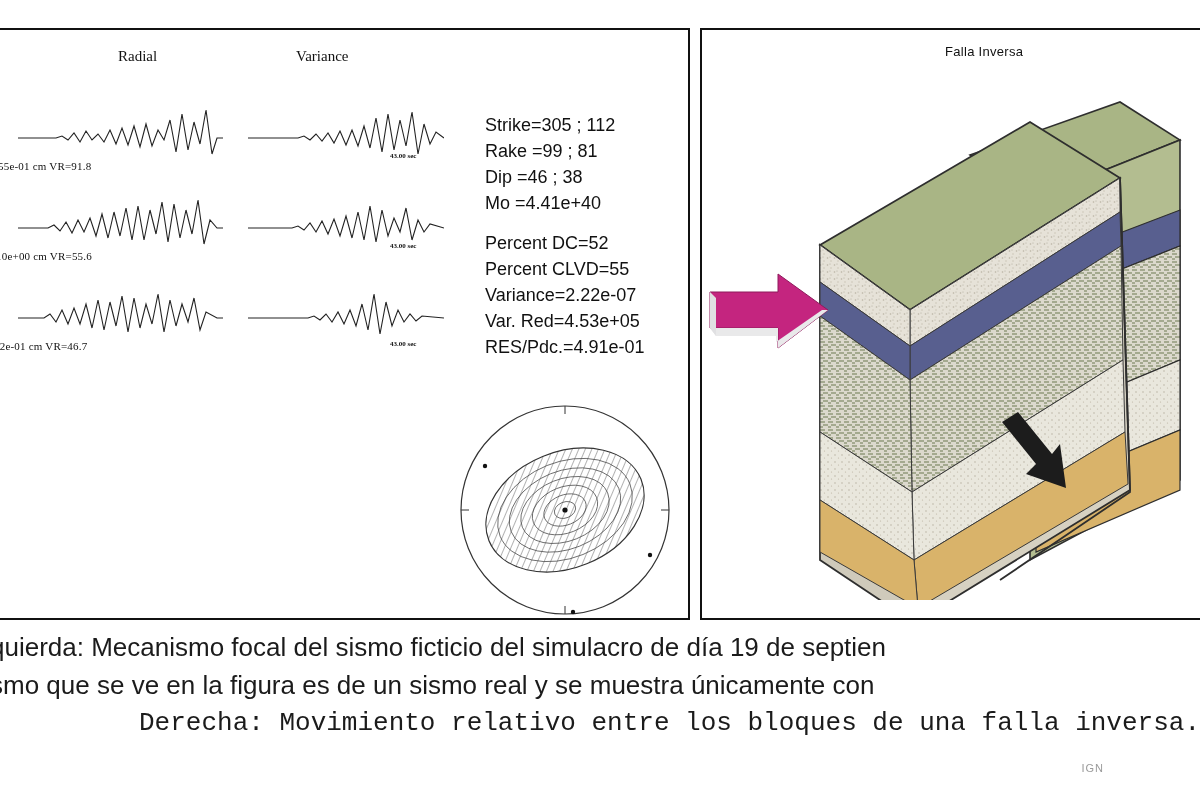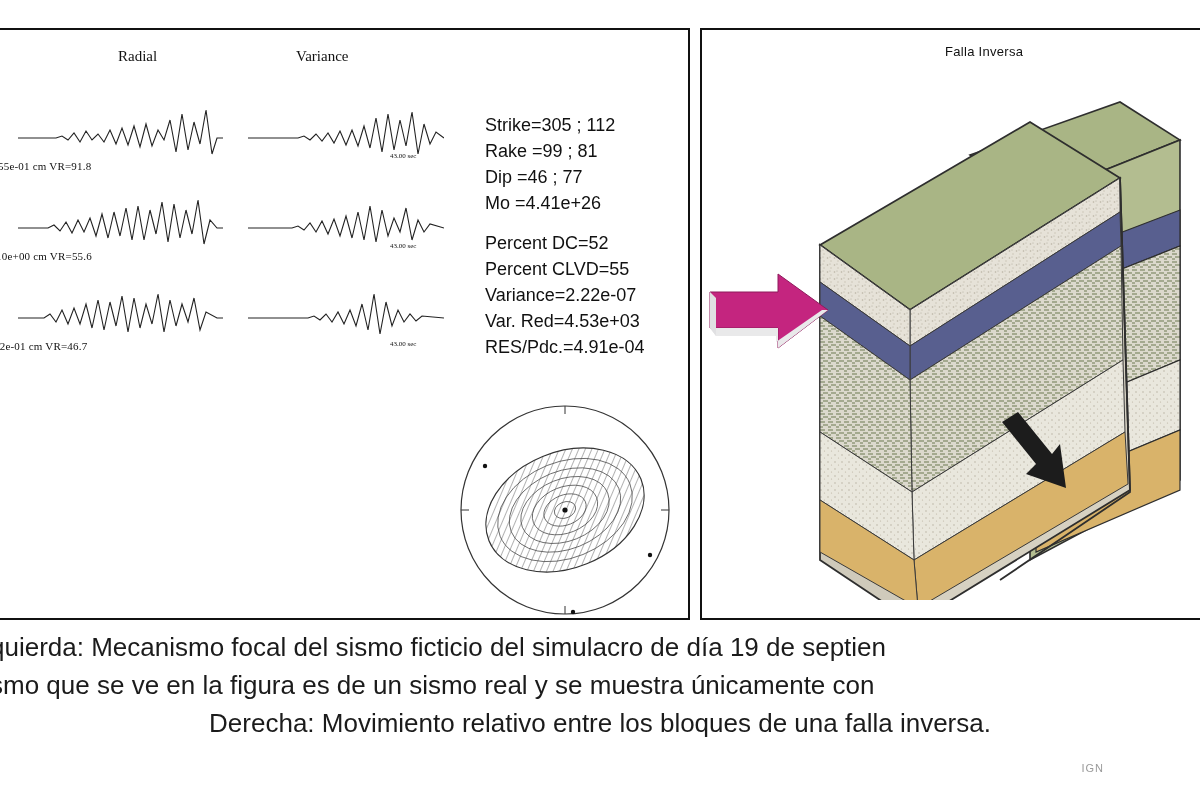--- a/index.html
+++ b/index.html
@@ -27,21 +27,21 @@
   .title-vertical{left:296px;top:48px;}
 
   
   .wf{position:absolute;}
   .wf svg{display:block;}
   .wf-label{
     position:absolute;font-size:11px;color:#111;letter-spacing:.2px;
     font-family:"Liberation Serif", serif;white-space:nowrap;
   }
   .wf-time{
-    position:absolute;font-size:7px;color:#111;white-space:nowrap;
+    position:absolute;font-size:7px;color:#111;white-space:nowrap;font-weight:bold;
   }
 
   
   .params{
     position:absolute;left:478px;top:112px;
     font-size:18px;line-height:26px;color:#111;
     font-family:Liberation Sans, sans-serif;
     white-space:nowrap;
     margin-left:7px;
   }
@@ -67,21 +67,21 @@
   
   .caption{
     position:absolute;left:0;top:628px;width:1200px;
     text-align:center;color:#1b1b1b;
     font-family:"Liberation Sans", sans-serif;
     font-size:26px;line-height:38px;
   }
   .caption .ln{display:block;white-space:nowrap;}
   .ln1{text-align:left;margin-left:-10px;}
   .ln2{text-align:left;margin-left:-10px;}
-  .ln3{text-align:center;}
+  .ln3{text-align:right;font-family:Liberation Mono, monospace;}
   .wm{
     position:absolute;right:96px;bottom:26px;
     font-size:11px;color:#9a9a9a;letter-spacing:1px;
     font-family:"Liberation Sans", sans-serif;
   }
 </style>
 </head>
 <body>
 
 <div class="stage">
@@ -129,28 +129,28 @@
   <div class="wf" style="left:248px;top:280px;">
     <svg width="196" height="60" viewBox="0 0 196 60">
       <path d="M0,38 L60,38 L66,36 L72,40 L78,34 L84,42 L90,32 L96,44 L102,30 L108,46 L114,24 L120,50 L126,14 L132,54 L138,22 L144,46 L150,30 L156,42 L162,34 L168,41 L174,36 L196,38" fill="none" stroke="#222" stroke-width="1.1"></path>
     </svg>
   </div>
   <div class="wf-time" style="left:390px;top:340px;">43.00 sec</div>
 
   <div class="params">
     <div>Strike=305 ; 112</div>
     <div>Rake  =99 ; 81</div>
-    <div>Dip   =46 ; 77</div>
-    <div>Mo    =4.41e+26</div>
+    <div>Dip   =46 ; 38</div>
+    <div>Mo    =4.41e+40</div>
     <span class="gap"></span>
     <div>Percent DC=52</div>
     <div>Percent CLVD=55</div>
     <div>Variance=2.22e-07</div>
-    <div>Var. Red=4.53e+03</div>
-    <div>RES/Pdc.=4.91e-04</div>
+    <div>Var. Red=4.53e+05</div>
+    <div>RES/Pdc.=4.91e-01</div>
   </div>
 
   <div class="beachball">
     <svg width="220" height="220" viewBox="0 0 220 220">
       <defs>
         <pattern id="hatch" width="6" height="6" patternUnits="userSpaceOnUse" patternTransform="rotate(45)">
           <line x1="0" y1="0" x2="0" y2="6" stroke="#555" stroke-width="0.9"></line>
         </pattern>
         <clipPath id="ellclip">
           <ellipse cx="110" cy="110" rx="82" ry="58" transform="rotate(-22 110 110)"></ellipse>

